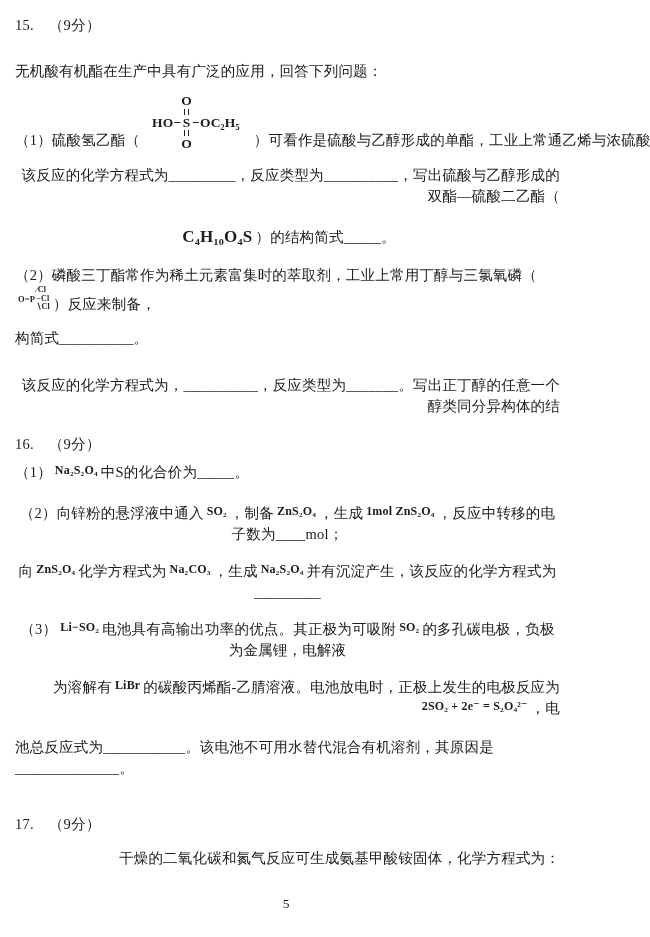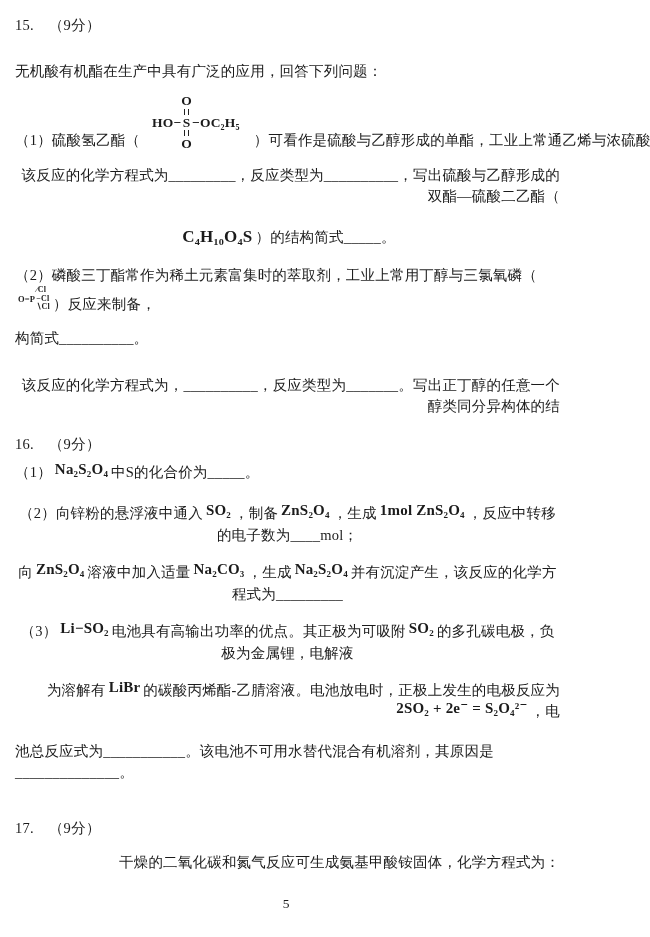--- a/index.html
+++ b/index.html
@@ -13,21 +13,21 @@
     width:572px;height:937px;
     padding:16px 12px 0 15px;
     background:#fff;
   }
   .qheader{font-size:14.5px;margin:0 0 26px 0;letter-spacing:.3px;}
   .line{font-size:14.5px;margin:0;letter-spacing:.2px;line-height:1.45;}
   .cjk{letter-spacing:.2px;}
   
   .fx{
     font-family:"Liberation Serif","DejaVu Serif",serif;
-    font-size:15px;font-weight:600;
+    font-size:12px;font-weight:600;
     position:relative;top:-3px;margin:0 3px;white-space:nowrap;
   }
   .fx.flat{top:0;}
   .bigfx{font-size:17px;top:-4px;}
   
   .tallline{display:flex;align-items:flex-end;margin-top:6px;margin-bottom:14px;}
   .tallline > span{white-space:nowrap;}
   .struct1{
     display:inline-flex;align-items:center;
     margin:0 14px 0 12px;
@@ -109,21 +109,21 @@
 
   <div class="line mb20">
     <span class="cjk">（1）</span><span class="fx">Na₂S₂O₄</span><span class="cjk">中S的化合价为_____。</span>
   </div>
 
   <div class="line mb16">
     <span class="cjk">（2）向锌粉的悬浮液中通入</span><span class="fx">SO₂</span><span class="cjk">，制备</span><span class="fx">ZnS₂O₄</span><span class="cjk">，生成</span><span class="fx">1mol ZnS₂O₄</span><span class="cjk">，反应中转移的电子数为____mol；</span>
   </div>
 
   <div class="line mb16">
-    <span class="cjk">向</span><span class="fx">ZnS₂O₄</span><span class="cjk">溶液中加入适量</span><span class="fx">Na₂CO₃</span><span class="cjk">，生成</span><span class="fx">Na₂S₂O₄</span><span class="cjk">并有沉淀产生，该反应的化学方程式为_________</span>
+    <span class="cjk">向</span><span class="fx">ZnS₂O₄</span><span class="cjk">化学方程式为</span><span class="fx">Na₂CO₃</span><span class="cjk">，生成</span><span class="fx">Na₂S₂O₄</span><span class="cjk">并有沉淀产生，该反应的化学方程式为_________</span>
   </div>
 
   <div class="line mb16">
     <span class="cjk">（3）</span><span class="fx">Li−SO₂</span><span class="cjk">电池具有高输出功率的优点。其正极为可吸附</span><span class="fx">SO₂</span><span class="cjk">的多孔碳电极，负极为金属锂，电解液</span>
   </div>
 
   <div class="line mb18">
     <span class="cjk">为溶解有</span><span class="fx">LiBr</span><span class="cjk">的碳酸丙烯酯-乙腈溶液。电池放电时，正极上发生的电极反应为</span><span class="fx">2SO₂ + 2e⁻ = S₂O₄²⁻</span><span class="cjk">，电</span>
   </div>
 

